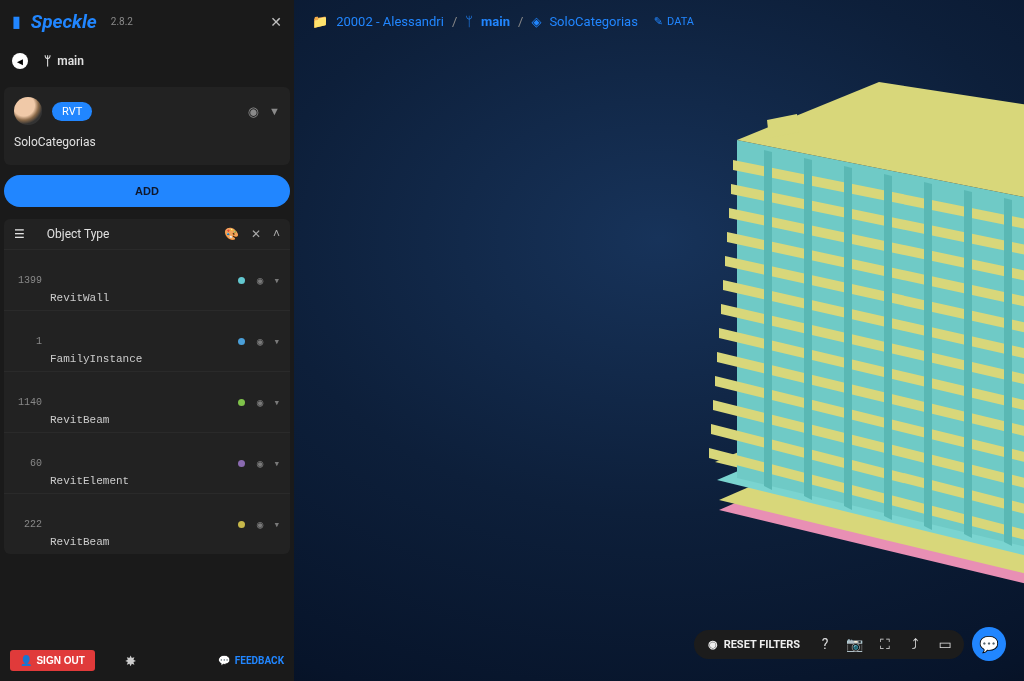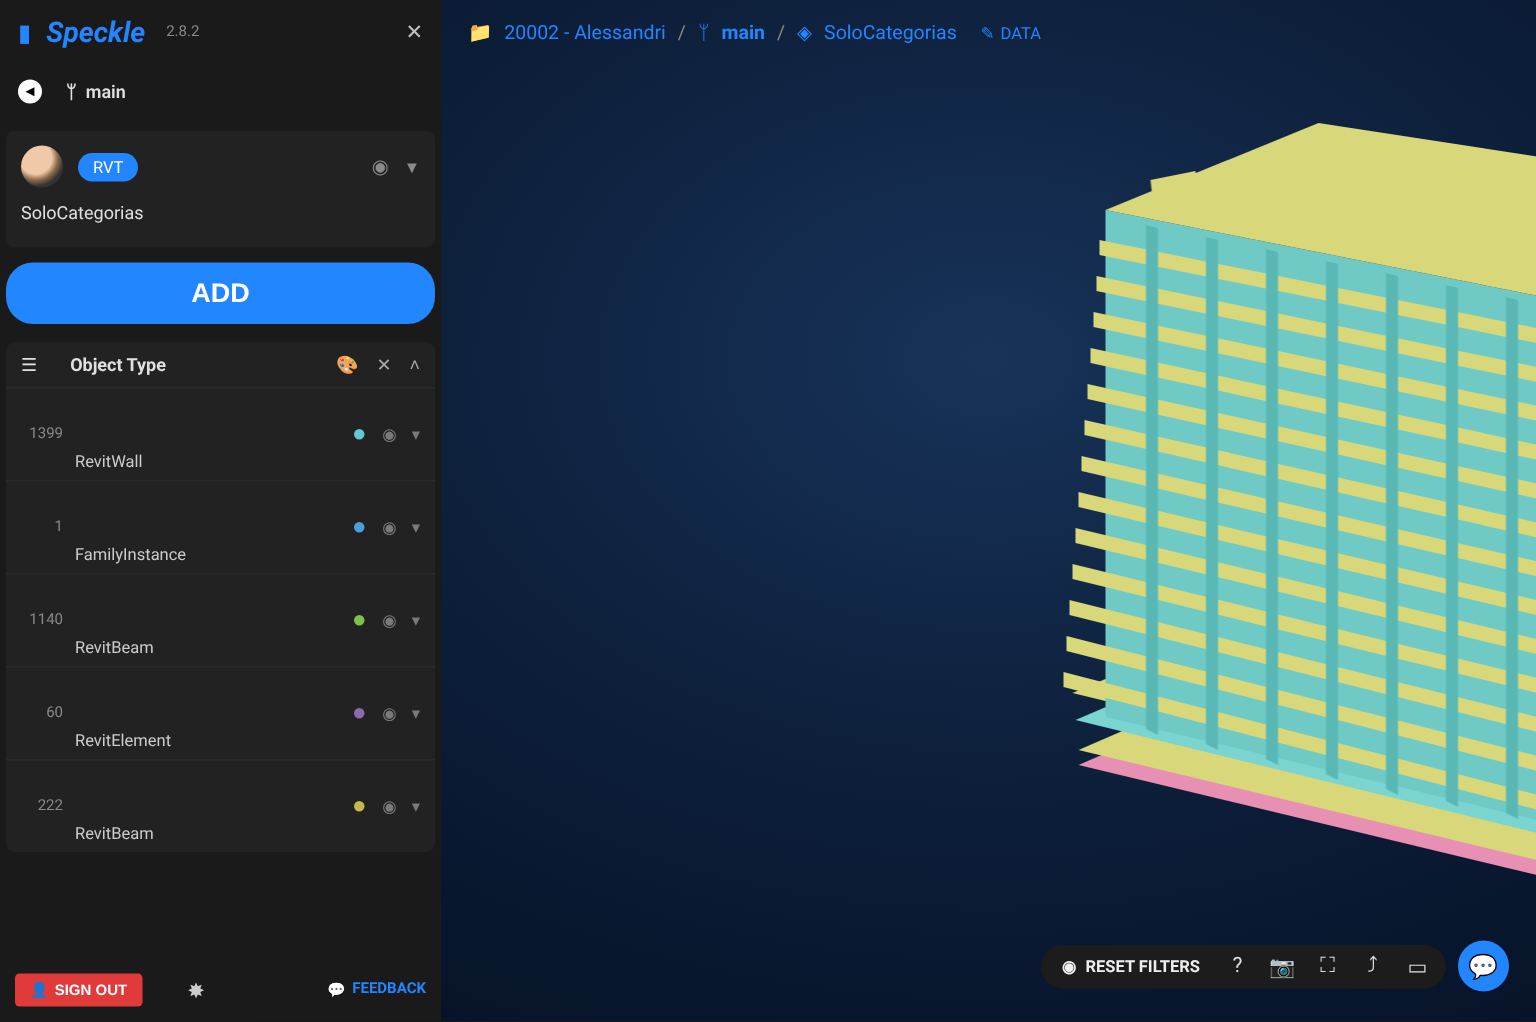--- a/index.html
+++ b/index.html
@@ -17,27 +17,27 @@
   .branch-label { display: flex; align-items: center; gap: 6px; font-weight: 600; }
   .commit-card { margin: 8px 4px 0 4px; background: #222; border-radius: 6px; padding: 10px; }
   .commit-head { display: flex; align-items: center; gap: 10px; }
   .avatar { width: 28px; height: 28px; border-radius: 50%; background: radial-gradient(circle at 35% 30%, #f0c9a8 0 40%, #8a6a4a 55%, #333 70%); }
   .chip { background: #2186ff; color: #fff; font-size: 11px; font-weight: 400; padding: 3px 10px; border-radius: 12px; }
   .eye-small { color: #8a8a8a; font-size: 13px; }
   .filter-small { color: #8a8a8a; font-size: 11px; }
   .commit-title { font-size: 12px; margin: 10px 0 6px; }
   .commit-time { font-size: 11px; color: #aaa; margin-bottom: 10px; }
   .expand-btn { width: 100%; background: #2e2e2e; color: #ddd; font-size: 10px; font-weight: 600; padding: 6px; border: none; border-radius: 2px; letter-spacing: 0.3px; cursor: pointer; }
-  .add-btn { width: calc(100% - 8px); margin: 10px 4px 0 4px; background: #2186ff; color: #ffffff; font-weight: 700; font-size: 18px; padding: 10px; border: none; border-radius: 18px; cursor: pointer; }
+  .add-btn { width: calc(100% - 8px); margin: 10px 4px 0 4px; background: #2186ff; color: #0f172a; font-weight: 700; font-size: 11px; padding: 10px; border: none; border-radius: 18px; cursor: pointer; }
   .filter-panel { margin: 12px 4px 0 4px; background: #222; border-radius: 6px; }
   .fp-header { display: flex; align-items: center; padding: 8px 10px; gap: 10px; font-size: 12px; }
-  .fp-header .title { font-weight: 700; padding-left: 12px; }
+  .fp-header .title { font-weight: 400; padding-left: 12px; }
   .fp-icons { display: flex; align-items: center; gap: 12px; color: #aaa; font-size: 12px; }
   .fp-icons .palette { color: #2186ff; }
-  .type-row { display: flex; align-items: center; padding: 6px 10px; font-size: 11px; gap: 8px; border-top: 1px solid #2a2a2a; }
+  .type-row { display: flex; align-items: center; padding: 6px 10px; font-size: 11px; gap: 8px; border-top: 1px solid #2a2a2a; font-family: Liberation Mono, monospace; }
   .type-row .count { width: 28px; text-align: right; color: #888; font-size: 10px; }
   .type-row .name { flex: 1; color: #ccc; margin-top: 36px; }
   .dot { width: 7px; height: 7px; border-radius: 50%; margin-right: 4px; }
   .row-icons { display: flex; align-items: center; gap: 10px; color: #7a7a7a; font-size: 11px; }
   .sb-bottom { margin-top: auto; display: flex; align-items: center; padding: 8px 10px 10px; gap: 12px; }
   .signout { background: #e03a3a; color: #fff; font-size: 10px; font-weight: 700; padding: 5px 10px; border: none; border-radius: 3px; cursor: pointer; display: flex; align-items: center; gap: 4px; }
   .sun-icon { color: #ccc; font-size: 14px; margin-left: 18px; }
   .feedback { color: #2186ff; font-size: 10px; font-weight: 700; margin-left: auto; display: flex; gap: 4px; cursor: pointer; }
   .viewport { flex: 1; background: radial-gradient(ellipse 120% 90% at 50% 35%, #17335a 0%, #0d1f3a 45%, #07142a 80%, #050c18 100%); position: relative; overflow: hidden; }
   .breadcrumb { display: flex; align-items: center; gap: 8px; padding: 14px 18px; font-size: 13px; color: #2186ff; }

